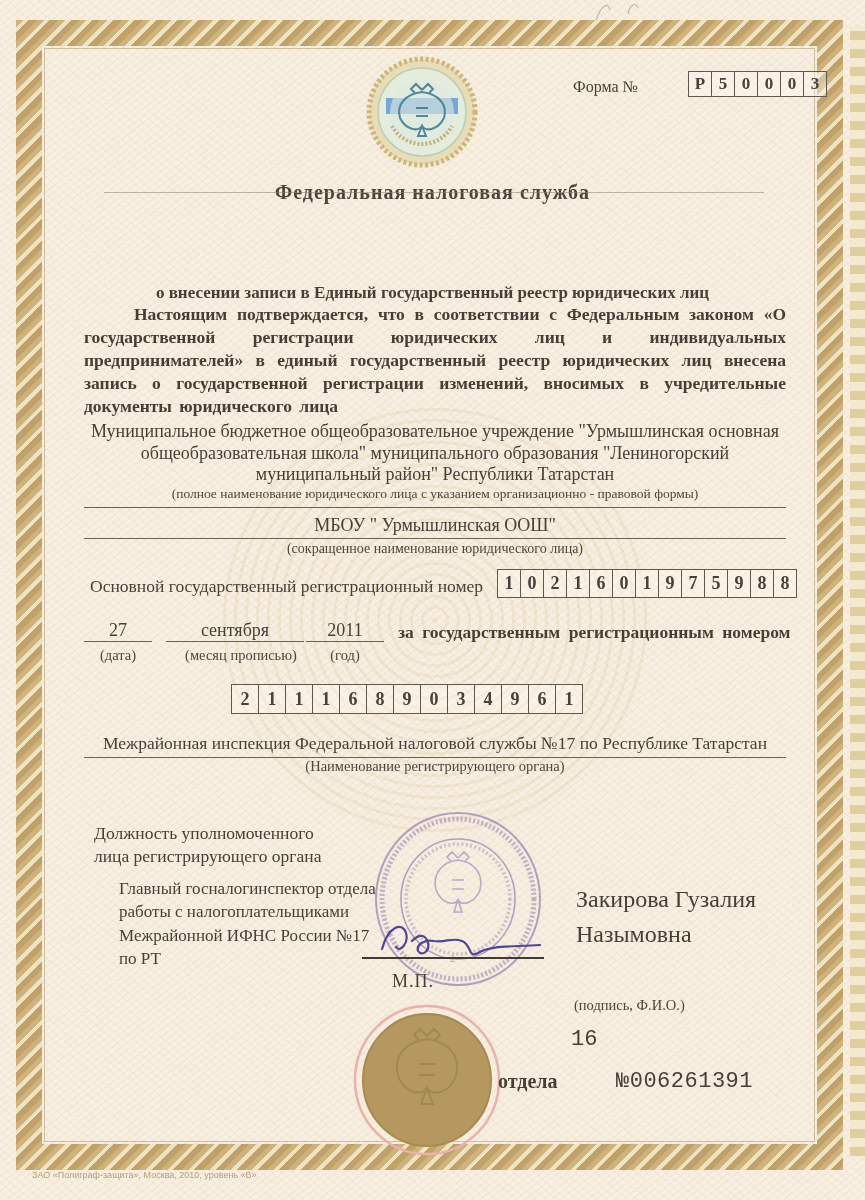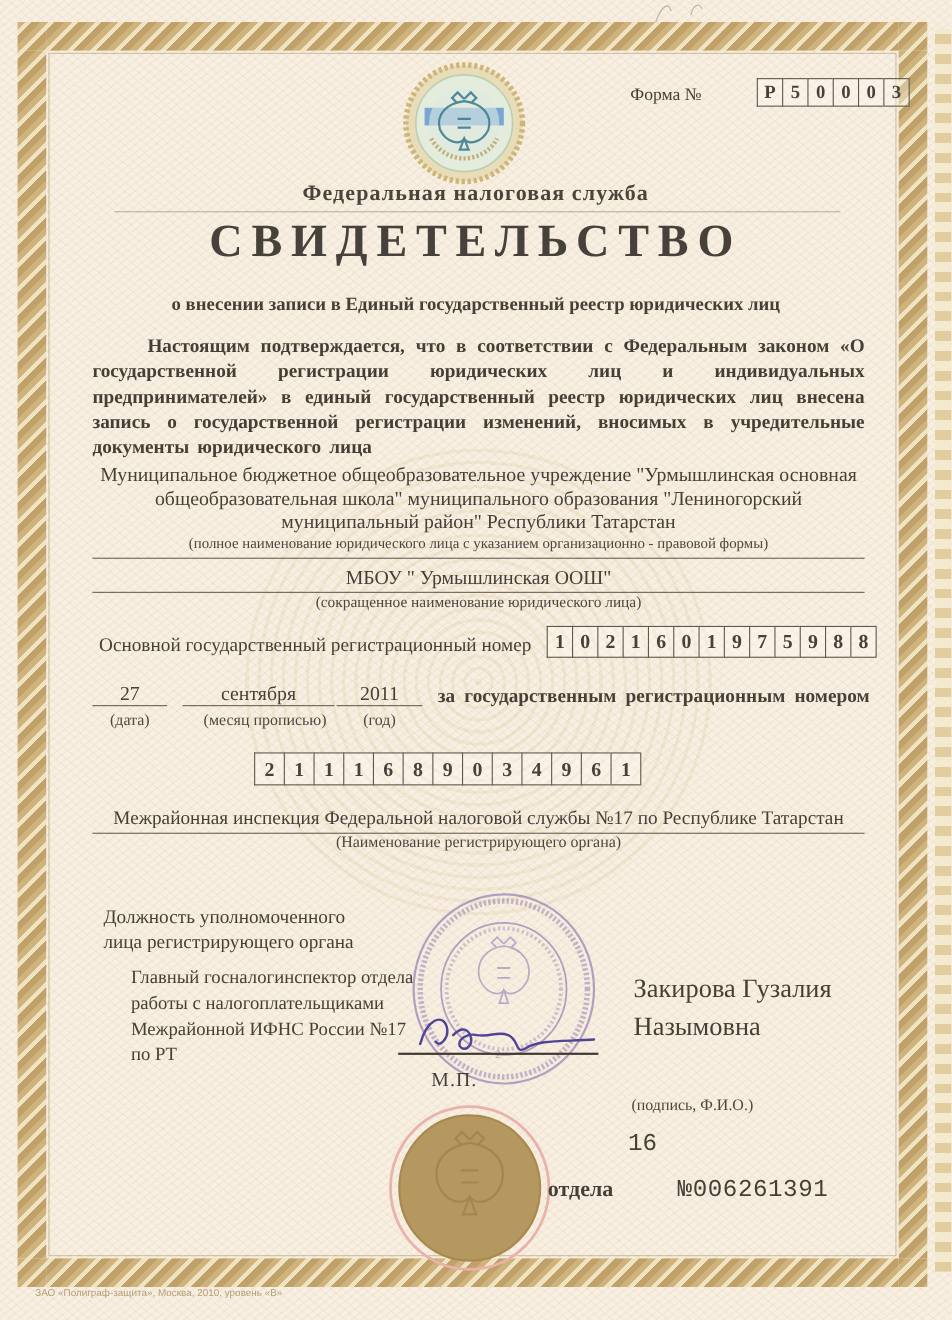--- a/index.html
+++ b/index.html
@@ -33,21 +33,21 @@
     position:absolute;left:44px;top:48px;right:50px;bottom:58px;
     border:1px solid rgba(160,135,85,0.45);
     pointer-events:none;
   }
   .edge-ribbon{
     position:absolute;right:0;top:26px;width:15px;height:1130px;
     background:repeating-linear-gradient(0deg,#dcc68f 0 9px,#f3e9cb 9px 18px);
     opacity:.8;
   }
   .abs{position:absolute;}
-  .center{left:0;width:100%;text-align:center;}
+  .center{left:0;width:100%;text-align:center;margin-top:16px;}
   .agency{top:165px;font-size:20px;font-weight:bold;letter-spacing:1px;color:#4a443b;}
   .agency-rule{left:104px;width:660px;top:192px;height:1px;background:#8a8173;opacity:.55;}
   .doc-title{top:196px;font-size:42px;font-weight:bold;letter-spacing:8px;color:#46413a;}
   .subtitle{top:267px;font-size:17px;font-weight:bold;color:#453f36;}
   .paragraph{
     left:84px;width:702px;top:303px;
     font-size:17.5px;font-weight:bold;line-height:1.32;
     text-align:justify;text-indent:50px;color:#443e35;
     word-spacing:3px;
   }
@@ -130,21 +130,20 @@
       <div class="cell">Р</div>
       <div class="cell">5</div>
       <div class="cell">0</div>
       <div class="cell">0</div>
       <div class="cell">0</div>
       <div class="cell">3</div>
     </div>
 
   <div class="abs center agency">Федеральная налоговая служба</div>
   <div class="abs agency-rule"></div>
-  <div class="abs center doc-title">СВИДЕТЕЛЬСТВО</div>
   <div class="abs center subtitle">о внесении записи в Единый государственный реестр юридических лиц</div>
 
   <div class="abs paragraph">Настоящим подтверждается, что в соответствии с Федеральным законом «О государственной регистрации юридических лиц и индивидуальных предпринимателей» в единый государственный реестр юридических лиц внесена запись о государственной регистрации изменений, вносимых в учредительные документы юридического лица</div>
 
   <div class="abs u-field fullname pre">Муниципальное бюджетное общеобразовательное учреждение "Урмышлинская основная
 общеобразовательная школа"  муниципального  образования "Лениногорский
 муниципальный район"  Республики  Татарстан</div>
   <div class="abs cap fullname-cap">(полное наименование юридического лица с указанием организационно - правовой формы)</div>
 
   <div class="abs u-field shortname">МБОУ " Урмышлинская ООШ"</div>

